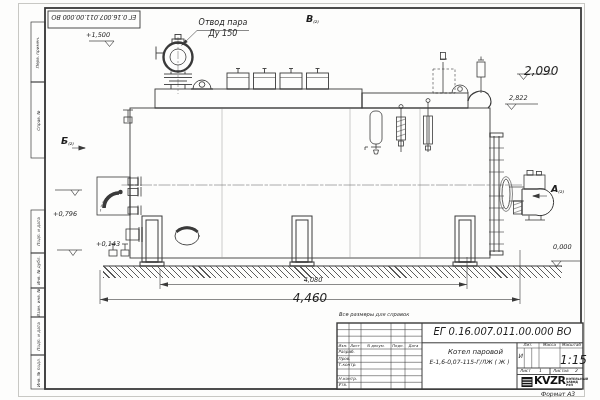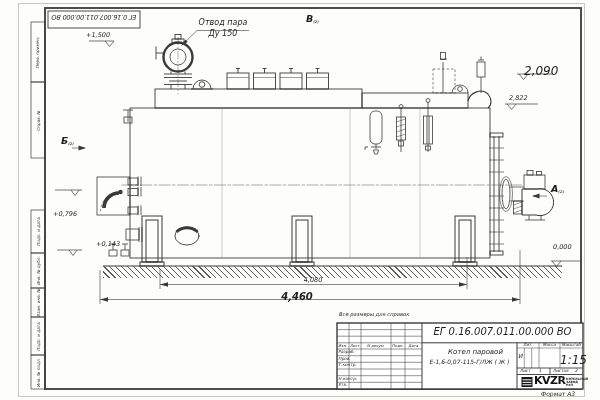--- a/index.html
+++ b/index.html
@@ -232,21 +232,21 @@
   <div class="t" style="left:551px;top:184px;font-size:9.5px;font-weight:bold;"><span>А</span><span class="sub">(2)</span></div>
 
   <div class="t" style="left:86px;top:32px;font-size:6.5px;">+1,500</div>
   <div class="t" style="left:524px;top:65px;font-size:12px;">2,090</div>
   <div class="t" style="left:509px;top:95px;font-size:6.5px;">2,822</div>
   <div class="t" style="left:53px;top:181px;font-size:6.5px;margin-top:30px;">+0,796</div>
   <div class="t" style="left:56px;top:241px;font-size:6.5px;margin-left:40px;">+0,143</div>
   <div class="t" style="left:553px;top:244px;font-size:6.5px;">0,000</div>
 
   <div class="t c" style="left:293px;top:276.5px;width:40px;font-size:6.5px;">4,080</div>
-  <div class="t c" style="left:277px;top:291.5px;width:40px;font-size:10px;font-weight:bold;">4,460</div>
+  <div class="t c" style="left:290px;top:291.5px;width:40px;font-size:12px;">4,460</div>
 
   <div class="t" style="left:339px;top:311.5px;font-size:5.2px;">Все размеры для справок</div>
 
   <div class="t c" style="left:422px;top:327px;width:161px;font-size:10px;">ЕГ 0.16.007.011.00.000 ВО</div>
   <div class="t c" style="left:422px;top:349px;width:95px;font-size:7px;padding-left:6px;">Котел паровой</div>
   <div class="t c" style="left:422px;top:358.5px;width:95px;font-size:6px;">Е-1,6-0,07-115-Г/ЛЖ ( Ж )</div>
 
   <div class="t c" style="left:337px;top:344px;width:12px;font-size:3.8px;">Изм.</div>
   <div class="t c" style="left:349px;top:344px;width:12px;font-size:3.8px;">Лист</div>
   <div class="t c" style="left:361px;top:344px;width:30px;font-size:3.8px;">N докум.</div>

